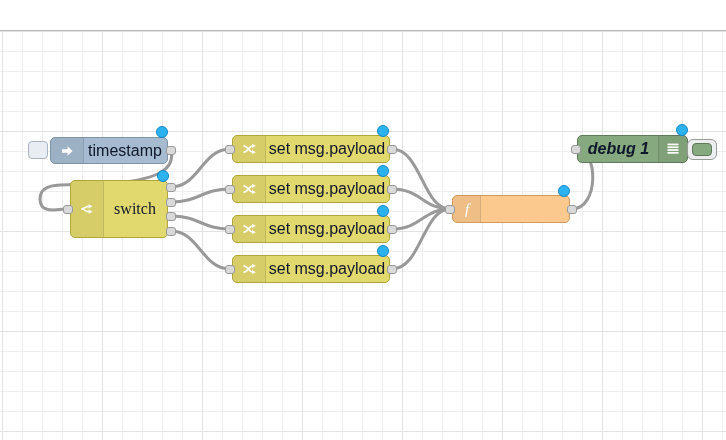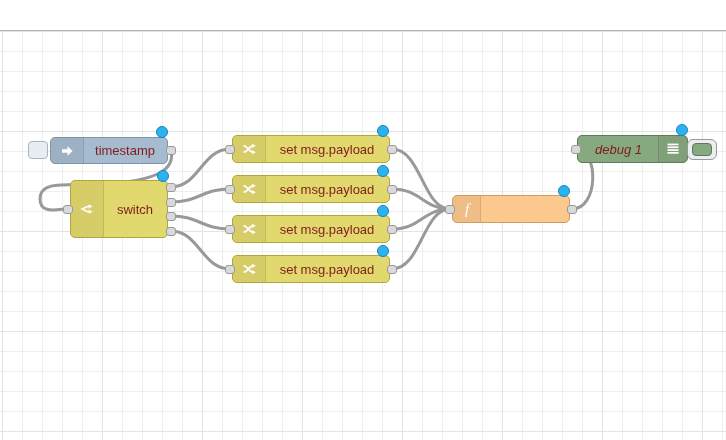--- a/index.html
+++ b/index.html
@@ -27,21 +27,21 @@
     box-sizing:border-box;
   }
   .icon-section{
     position:absolute;top:0;bottom:0;background:rgba(0,0,0,0.05);
     display:flex;align-items:center;justify-content:center;
   }
   .icon-section.left{left:0;border-right:1px solid rgba(0,0,0,0.1);border-radius:4px 0 0 4px;}
   .icon-section.right{right:0;border-left:1px solid rgba(0,0,0,0.1);border-radius:0 4px 4px 0;}
   .node-label{
     position:absolute;top:0;bottom:0;display:flex;align-items:center;
-    justify-content:center;font-size:13px;color:#7f1d1d;white-space:nowrap;
+    justify-content:center;font-size:16px;color:#0f172a;white-space:nowrap;
   }
   .node-label.italic{font-style:italic;}
   .port{
     position:absolute;z-index:3;width:10px;height:9px;box-sizing:border-box;
     background:#d9d9d9;border:1px solid #999;border-radius:3px;
   }
   .badge{
     position:absolute;z-index:4;width:10px;height:10px;border-radius:50%;
     box-sizing:content-box;border:1px solid #0f87c4;
   }
@@ -79,21 +79,21 @@
     <div class="node" style="left: 50px; top: 137px; width: 118px; height: 27px; background: rgb(166, 187, 207); border-color: rgb(126, 147, 166);">
       <div class="icon-section left" style="width: 32px;">
         <svg width="16" height="16" viewBox="0 0 16 16">
           <path d="M3 6.2 H8.5 V3.2 L13.6 8 L8.5 12.8 V9.8 H3 Z" fill="#fff"></path>
         </svg>
       </div>
       <div class="node-label" style="left: 32px; right: 0px;">timestamp</div>
     </div>
     <div class="port" style="left: 166px; top: 146px; background: rgb(217, 217, 217); border-color: rgb(153, 153, 153);"></div>
     <div class="badge" style="left: 156px; top: 126px; background: rgb(45, 178, 240); border-color: rgb(15, 135, 196);"></div>
-    <div class="node" style="left: 70px; top: 180px; width: 98px; height: 58px; background: rgb(226, 217, 110); border-color: rgb(176, 166, 58);">
+    <div class="node" style="left: 70px; top: 180px; width: 98px; height: 58px; background: rgb(226, 217, 110); border-color: rgb(176, 166, 58); font-family: Liberation Serif, serif;">
       <div class="icon-section left" style="width: 32px;">
         <svg width="16" height="16" viewBox="0 0 16 16">
           <path d="M2.5 8 C6 8 6 5.3 9.8 5.3" stroke="#fff" stroke-width="1.7" fill="none"></path>
           <path d="M2.5 8 C6 8 6 10.7 9.8 10.7" stroke="#fff" stroke-width="1.7" fill="none"></path>
           <polygon points="9.6,3.2 13.6,5.3 9.6,7.4" fill="#fff"></polygon>
           <polygon points="9.6,8.6 13.6,10.7 9.6,12.8" fill="#fff"></polygon>
         </svg>
       </div>
       <div class="node-label" style="left: 32px; right: 0px;">switch</div>
     </div>
@@ -173,19 +173,19 @@
       <div class="icon-section right" style="width: 28px;">
         <svg width="16" height="16" viewBox="0 0 16 16">
           <g fill="#fff">
             <rect x="2.5" y="2.6" width="11" height="1.7"></rect>
             <rect x="2.5" y="5.4" width="11" height="1.7"></rect>
             <rect x="2.5" y="8.2" width="11" height="1.7"></rect>
             <rect x="2.5" y="11" width="11" height="1.7"></rect>
           </g>
         </svg>
       </div>
-      <div class="node-label italic" style="left: 0px; right: 28px;">debug 1</div>
+      <div class="node-label italic" style="left: 0px; right: 28px; font-weight: bold;">debug 1</div>
     </div>
     <div class="port" style="left: 571px; top: 145px; background: rgb(217, 217, 217); border-color: rgb(153, 153, 153);"></div>
     <div class="badge" style="left: 676px; top: 124px; background: rgb(45, 178, 240); border-color: rgb(15, 135, 196);"></div>
     <div class="toggle-shell" style="left: 687px; top: 139px; width: 30px; height: 21px;"></div>
     <div class="toggle-inner" style="left: 692px; top: 143px; width: 20px; height: 13px; background: rgb(135, 169, 128); border: 1px solid rgb(97, 121, 90);"></div>
   </div>
 
 </body></html>

